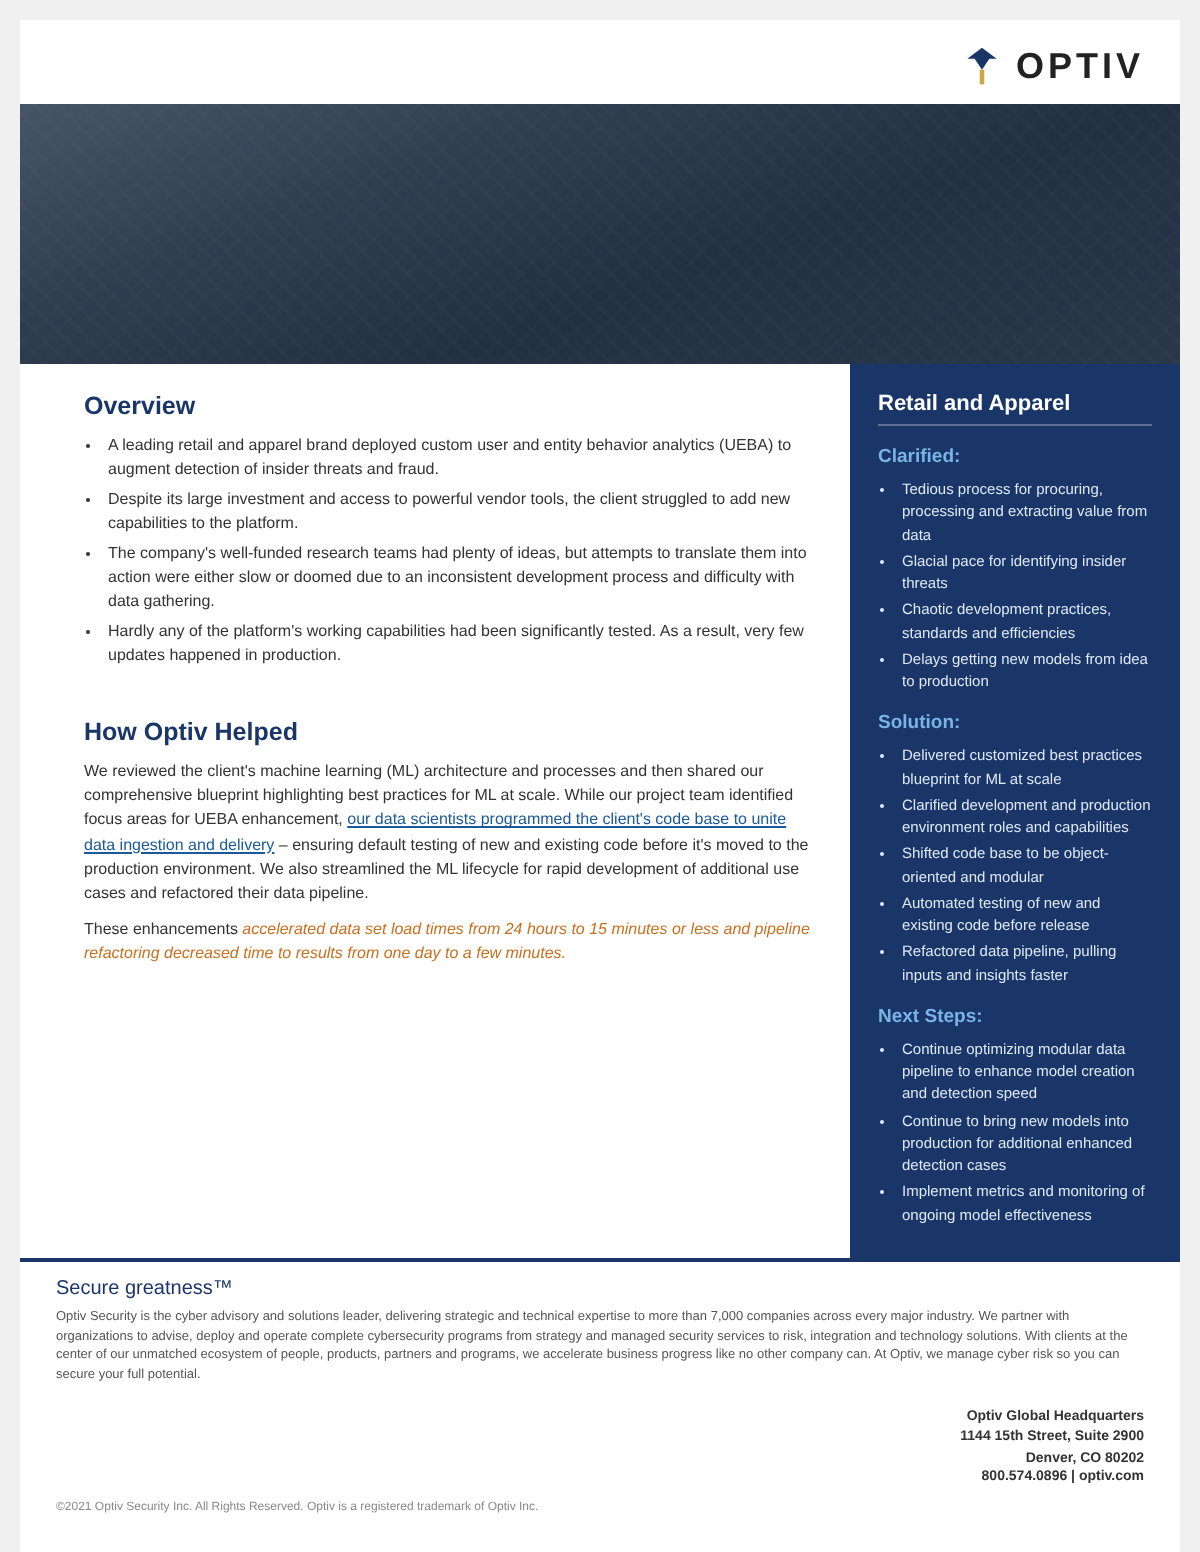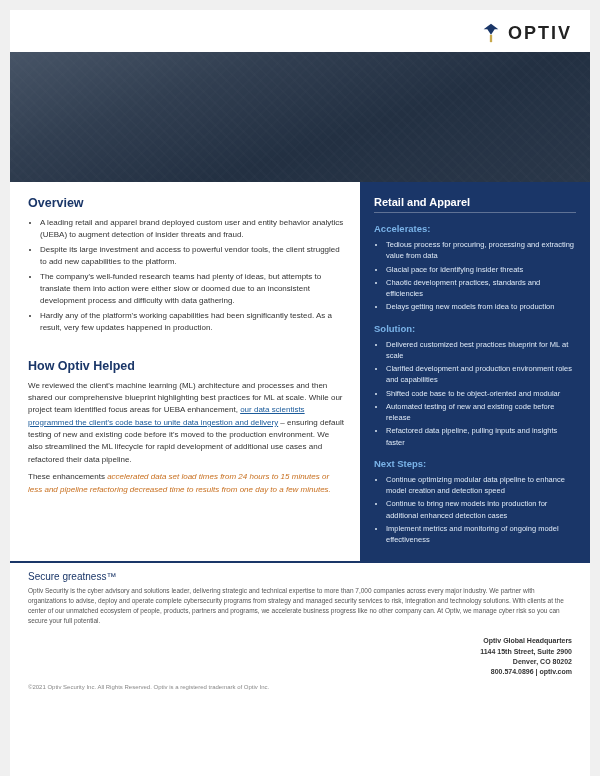--- a/index.html
+++ b/index.html
@@ -100,25 +100,25 @@
         linear-gradient(160deg, #7a8a9a 0%, #4a5a6a 30%, #2a3a4a 60%, #3a4a5a 100%);
     }
     
     .main-content {
       display: flex;
       gap: 0;
     }
     
     .left-col {
       flex: 1;
-      padding: 14px 16px 10px 18px;
+      padding: 14px 16px 10px 32px;
     }
     
     .right-sidebar {
-      width: 230px;
+      width: 165px;
       background: #1a3668;
       padding: 14px 14px 14px 14px;
       color: #fff;
       flex-shrink: 0;
     }
     
     .section-heading {
       font-size: 12.5px;
       font-weight: 900;
       color: #1a3668;
@@ -276,21 +276,21 @@
         <p>
           <span>These enhancements</span>
           <span class="highlight-orange">accelerated data set load times from 24 hours to 15 minutes or less and pipeline refactoring decreased time to results from one day to a few minutes.</span>
         </p>
       </div>
     </div>
 
     <div class="right-sidebar">
       <div class="sidebar-section-title">Retail and Apparel</div>
 
-      <div class="sidebar-category">Accelerates:</div>
+      <div class="sidebar-category">Clarified:</div>
       <ul class="sidebar-bullet-list">
         <li>Tedious process for procuring, processing and extracting value from data</li>
         <li>Glacial pace for identifying insider threats</li>
         <li>Chaotic development practices, standards and efficiencies</li>
         <li>Delays getting new models from idea to production</li>
       </ul>
 
       <div class="sidebar-category">Solution:</div>
       <ul class="sidebar-bullet-list">
         <li>Delivered customized best practices blueprint for ML at scale</li>

